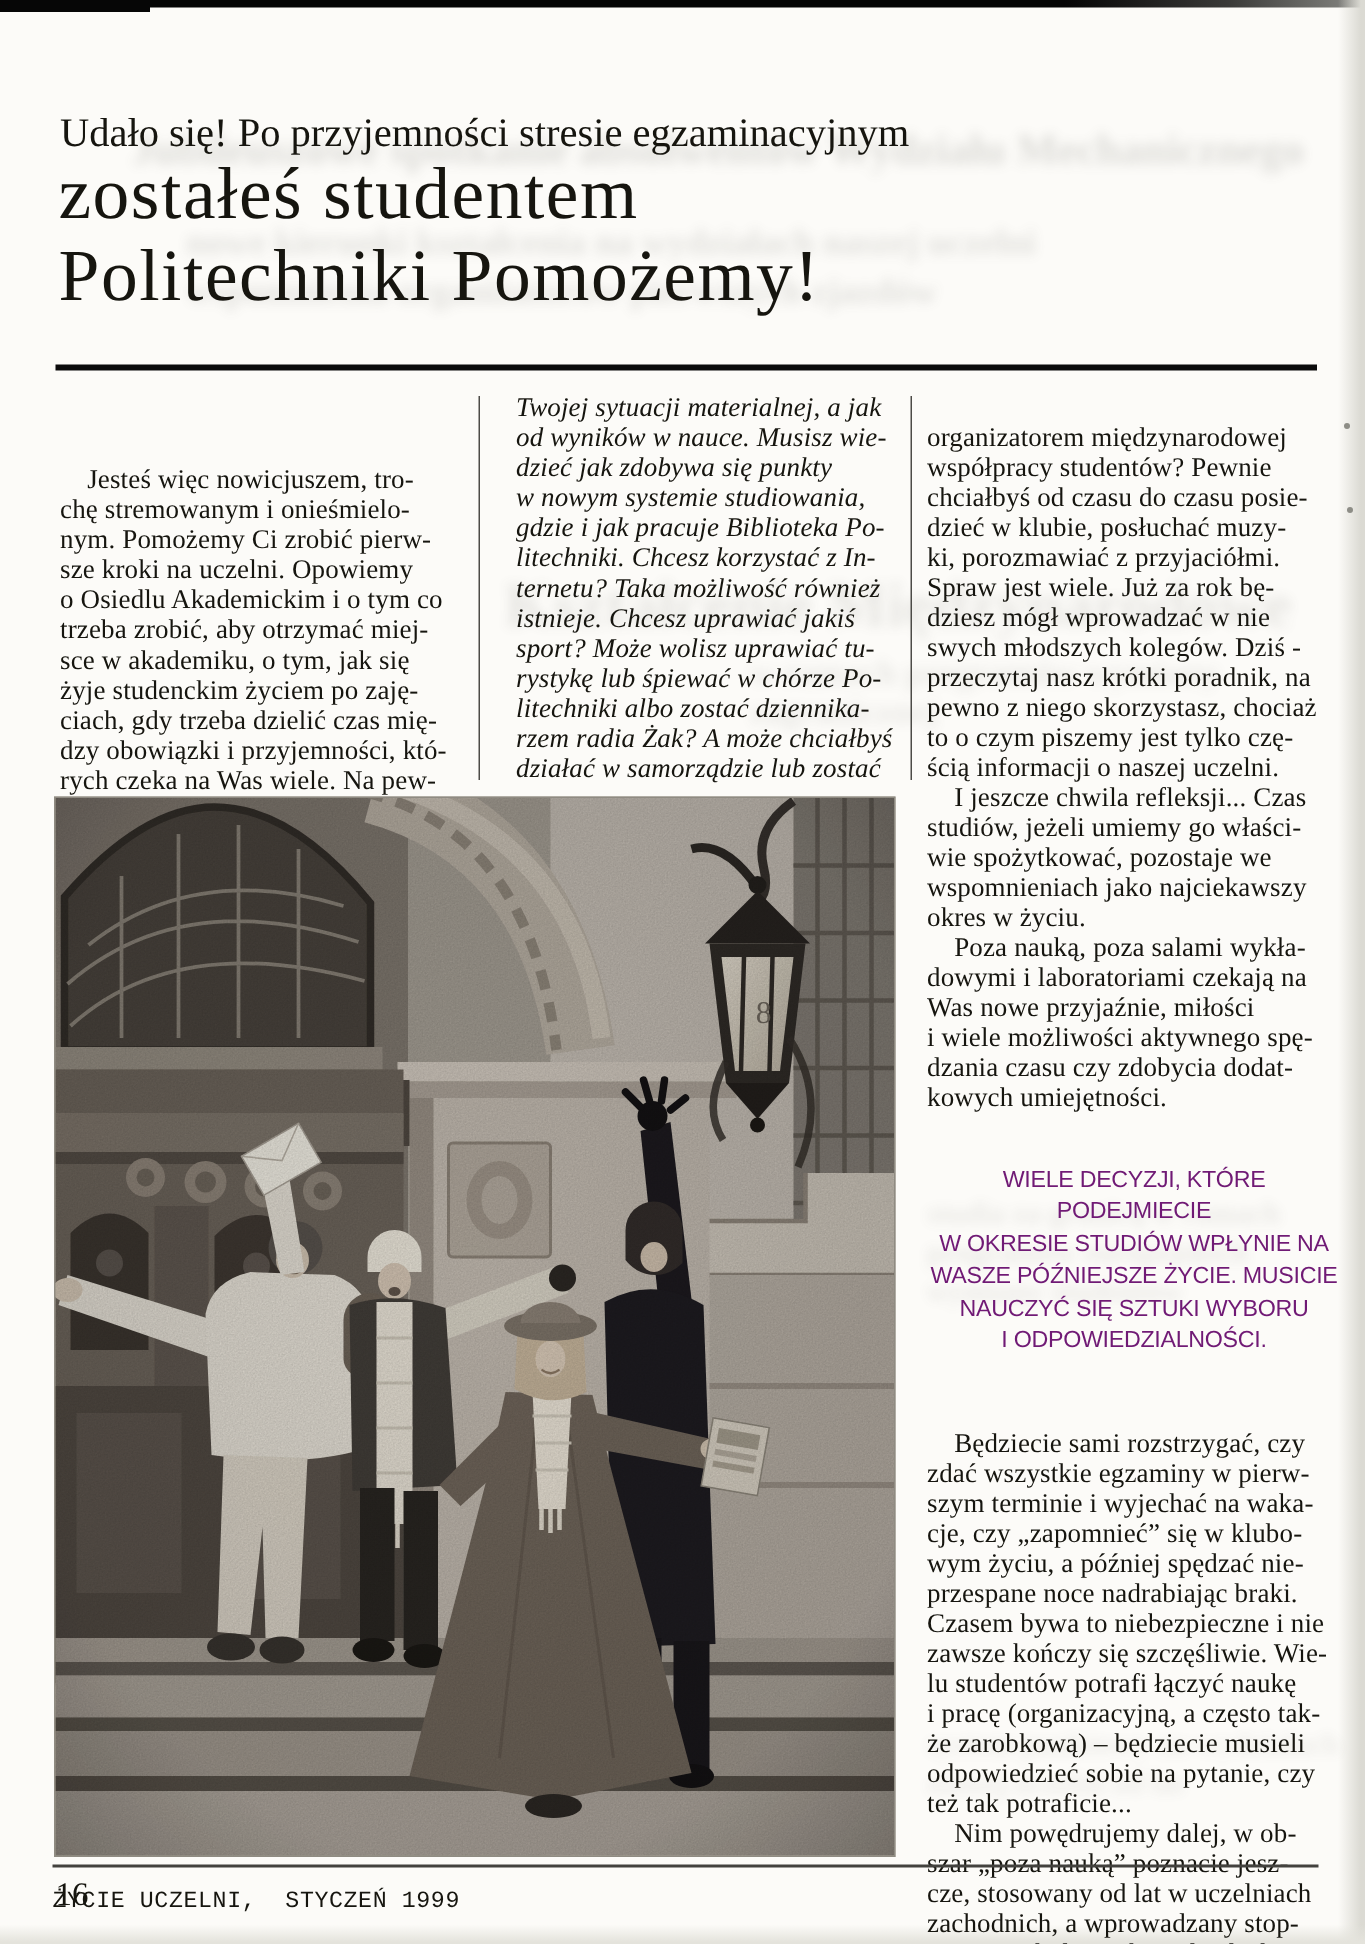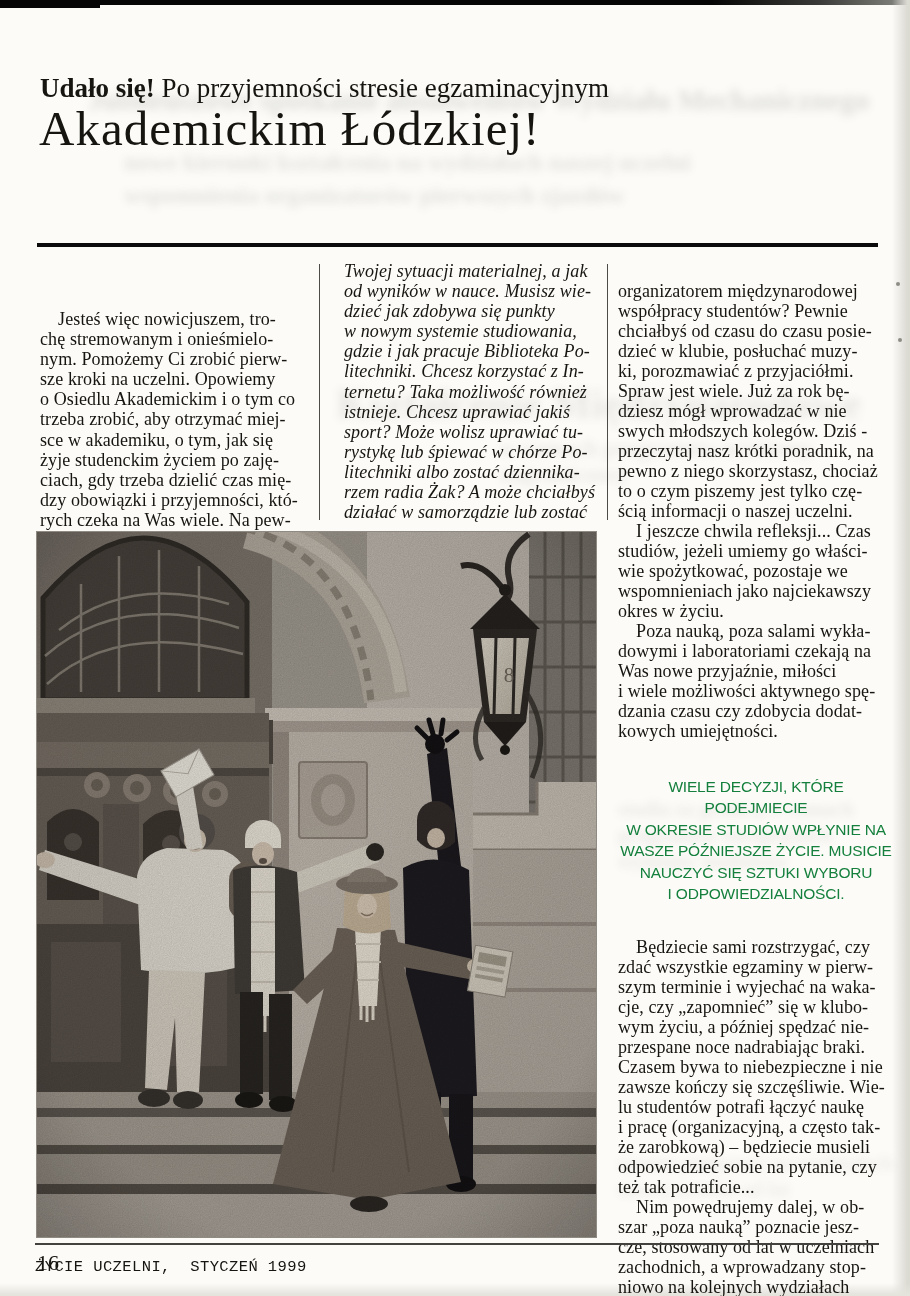--- a/index.html
+++ b/index.html
@@ -20,34 +20,34 @@
   .ghost{position:absolute;color:#5f5f58;font-weight:bold;filter:blur(4px);
     white-space:pre-line;z-index:1;pointer-events:none;}
   .g1{left:88px;top:84px;width:800px;font-size:29px;opacity:.20;}
   .g2{left:124px;top:146px;width:740px;font-size:24px;line-height:33px;opacity:.17;}
   .g3{left:336px;top:380px;width:560px;font-size:42px;opacity:.13;}
   .g4{left:500px;top:436px;width:400px;font-size:23px;opacity:.12;}
   .g5{left:618px;top:796px;width:276px;font-size:20px;line-height:26px;opacity:.12;}
   .g6{left:618px;top:1150px;width:276px;font-size:20px;line-height:26px;opacity:.10;}
   
   .kicker{position:absolute;left:40px;top:46px;width:840px;font-size:27px;z-index:2;}
-  .kicker b{font-weight:bold;}
+  .kicker b{font-weight:normal;}
   .headline{position:absolute;left:39px;top:101px;width:840px;font-size:49px;
     line-height:55px;letter-spacing:1px;font-weight:normal;z-index:2;margin:0;}
   .rule-thick{position:absolute;left:37px;top:243px;width:841px;height:4px;background:#0b0b0b;z-index:2;}
   
   .col{position:absolute;top:261px;font-size:18px;line-height:20.1px;
     white-space:pre-line;letter-spacing:.1px;z-index:2;}
   .col1{left:40px;width:278px;margin-top:48px;}
   .col2{left:344px;width:272px;font-style:italic;}
   .col3{left:618px;width:276px;line-height:20px;}
   .vrule{position:absolute;top:264px;width:1px;height:256px;background:#4c4b47;z-index:2;}
   .vr1{left:319px;} .vr2{left:607px;}
   .callout{font-family:"Liberation Sans",sans-serif;font-size:15.5px;line-height:21.4px;
-    text-align:center;letter-spacing:-.2px;color:#15803d;margin:15px 0 13px 0;white-space:pre-line;}
+    text-align:center;letter-spacing:-.2px;color:#701a75;margin:15px 0 28px 0;white-space:pre-line;}
   
   .photo{position:absolute;left:36px;top:531px;width:559px;height:705px;
     border:1px solid #8f8b82;background:#a8a298;z-index:2;}
   .photo svg{display:block;width:100%;height:100%;}
   
   .footer-rule{position:absolute;left:35px;top:1243px;width:844px;height:2px;background:#43423e;z-index:2;}
   .page-number{position:absolute;left:37px;top:1250px;font-size:22px;z-index:2;}
   .journal{position:absolute;left:35px;top:1258px;width:844px;text-align:left;
     font-size:15.5px;letter-spacing:.4px;white-space:pre;z-index:2;font-family:Liberation Mono, monospace;}
 </style>
@@ -69,21 +69,22 @@
   <div class="ghost g3">Kształcenie Międzynarodowe</div>
   <div class="ghost g4">w ramach programów wymiany zagranicznej</div>
   <div class="ghost g5">studia za granicą w ramach
 programów europejskich
 wymiany studentów</div>
   <div class="ghost g6">system punktowy na wydziałach
 naszej uczelni od lat</div>
 
   <p class="kicker"><b>Udało się!</b><span> Po przyjemności stresie egzaminacyjnym</span></p>
   <h1 class="headline">
-      <div>Akademickim Łódzkiej!</div>
+      <div>zostałeś studentem</div>
+      <div>Politechniki Pomożemy!</div>
     </h1>
   <div class="rule-thick"></div>
 
   <div class="col col1"> Jesteś więc nowicjuszem, tro-
 chę stremowanym i onieśmielo-
 nym. Pomożemy Ci zrobić pierw-
 sze kroki na uczelni. Opowiemy
 o Osiedlu Akademickim i o tym co
 trzeba zrobić, aby otrzymać miej-
 sce w akademiku, o tym, jak się

